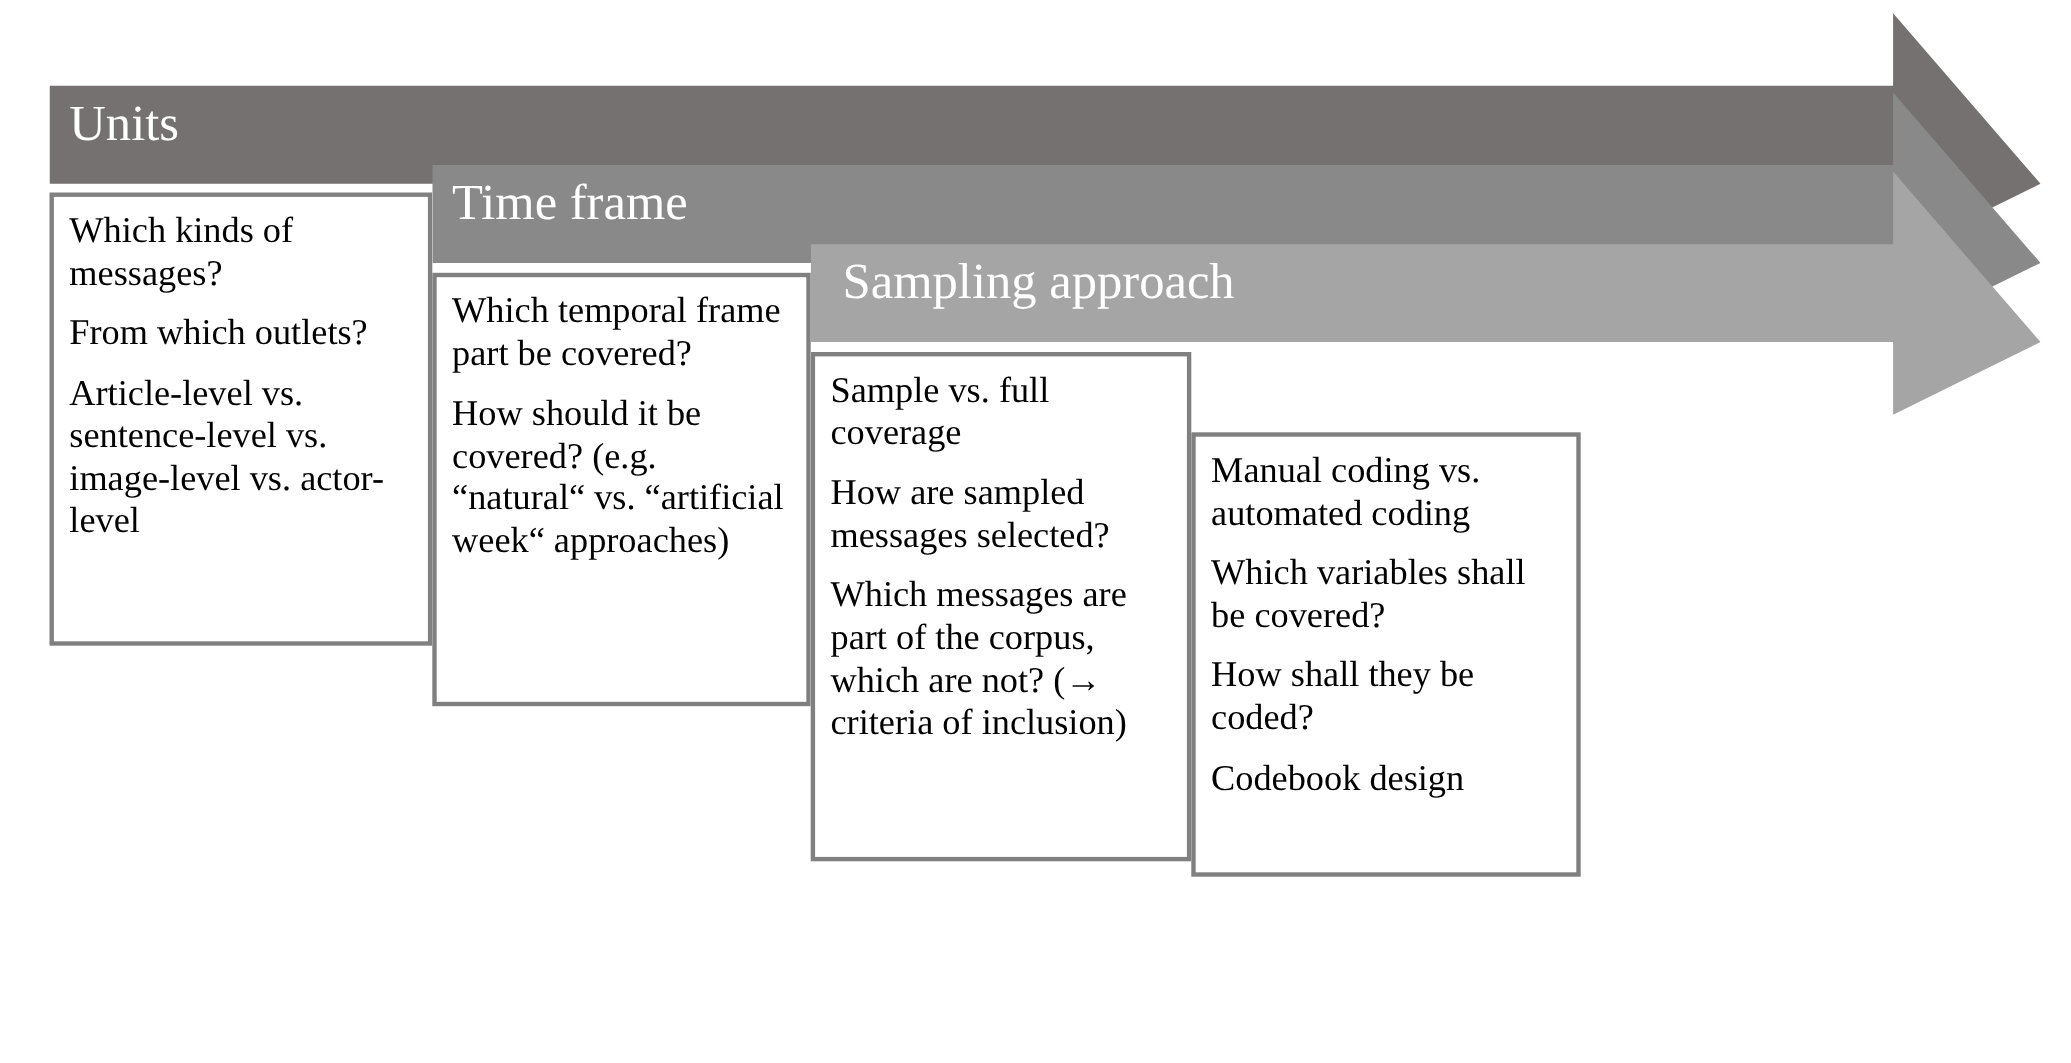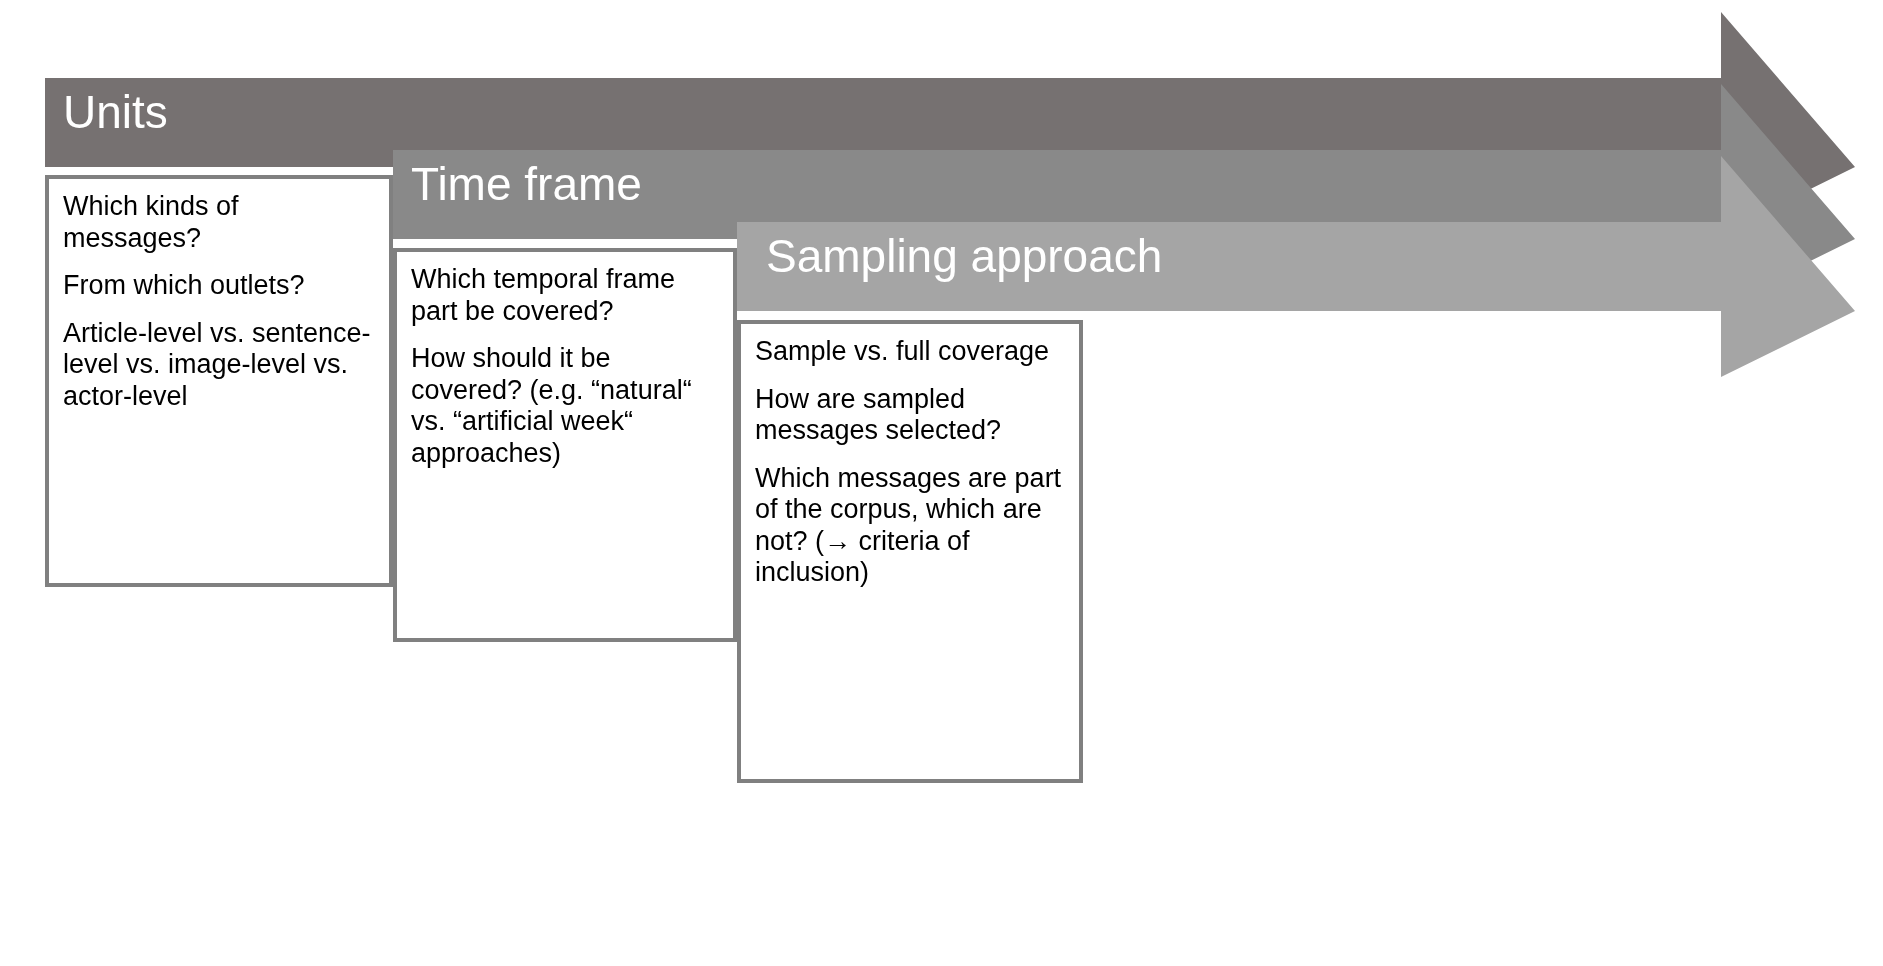--- a/index.html
+++ b/index.html
@@ -1,21 +1,21 @@
 <!DOCTYPE html>
 <html><head>
 <meta charset="utf-8">
 <title>Content Analysis Steps Diagram</title>
 <style>
   html,body{margin:0;padding:0;background:#ffffff;}
   body{
     font-family:"Liberation Sans","DejaVu Sans",sans-serif;
     width:1883px;height:966px;overflow:hidden;
   }
-  #stage{position:relative;width:1883px;height:966px;background:#ffffff;}
+  #stage{position:relative;width:1883px;height:966px;background:#ffffff;font-family:Liberation Serif, serif;}
 
   
   .band{
     position:absolute;
     box-sizing:border-box;
   }
   .band .arrow-shape{
     position:absolute;
     inset:0;
   }
@@ -32,21 +32,21 @@
   
   .cbox{
     position:absolute;
     box-sizing:border-box;
     background:#ffffff;
     border:4px solid #808080;
     padding:12px 14px 10px 14px;
   }
   .cbox p{
     margin:0 0 16px 0;
-    font-size:27px;
+    font-size:33px;
     line-height:1.17;
     color:#000000;
     font-weight:400;
   }
   .cbox p:last-child{margin-bottom:0;}
 </style>
 </head>
 <body>
 
 <div id="stage">
@@ -83,14 +83,20 @@
     <p>Which temporal frame part be covered?</p>
     <p>How should it be covered? (e.g. “natural“ vs. “artificial week“ approaches)</p>
   </div>
 
   <div class="cbox" style="left:737px;top:320px;width:346px;height:463px;">
     <p>Sample vs. full coverage</p>
     <p>How are sampled messages selected?</p>
     <p>Which messages are part of the corpus, which are not? (→ criteria of inclusion)</p>
   </div>
 
+  <div class="cbox" style="left:1083px;top:393px;width:354px;height:404px;">
+    <p>Manual coding vs. automated coding</p>
+    <p>Which variables shall be covered?</p>
+    <p>How shall they be coded?</p>
+    <p>Codebook design</p>
+  </div>
 
 </div>
 
 </body></html>

